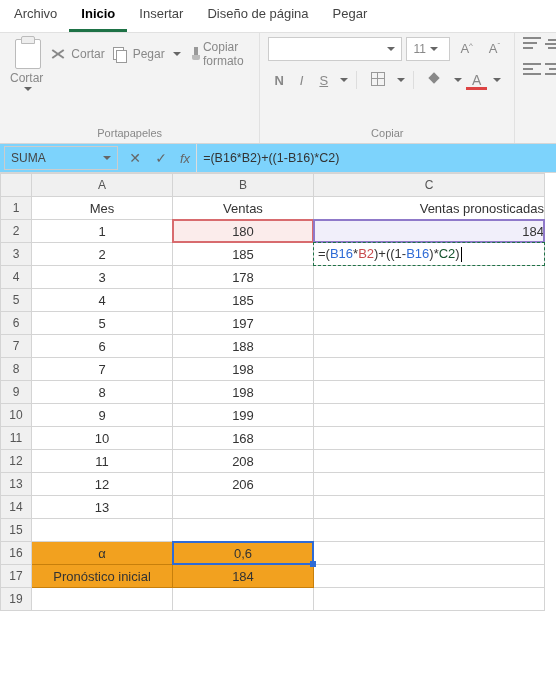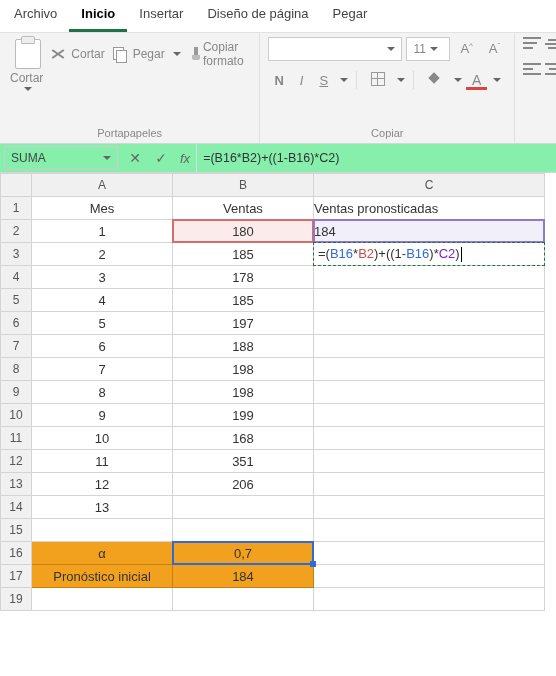--- a/index.html
+++ b/index.html
@@ -61,51 +61,51 @@
 .al-left span:nth-child(1){top:0;width:18px}
 .al-left span:nth-child(2){top:5px;width:10px}
 .al-left span:nth-child(3){top:10px;width:18px}
 .al-center span:nth-child(1){top:0;width:18px}
 .al-center span:nth-child(2){top:5px;width:10px;left:4px}
 .al-center span:nth-child(3){top:10px;width:18px}
 .al-right span:nth-child(1){top:0;width:18px}
 .al-right span:nth-child(2){top:5px;width:10px;left:8px}
 .al-right span:nth-child(3){top:10px;width:18px}
 
-.formula-bar{display:flex;align-items:center;height:28px;border-bottom:1px solid #d6d6d6;background:#86efac}
+.formula-bar{display:flex;align-items:center;height:28px;border-bottom:1px solid #d6d6d6;background:#7dd3fc}
 .namebox{width:100px;height:22px;border:1px solid #ccc;margin:0 4px;display:flex;align-items:center;padding:0 6px;font-size:12px;justify-content:space-between}
 .fbar-btn{width:26px;text-align:center;color:#666;font-size:14px;cursor:pointer}
 .fx{font-style:italic;font-size:13px;color:#666;margin:0 6px}
 .formula-input{flex:1;padding:0 6px;font-size:12.5px;color:#333;border-left:1px solid #ddd;height:100%;display:flex;align-items:center}
 
 .sheet{position:relative;overflow:hidden}
 table.grid{border-collapse:collapse;table-layout:fixed}
 .grid th,.grid td{border:1px solid #d4d4d4;height:22px;font-size:13px;color:#333;padding:0;text-align:center;background:#fff}
 .grid th{background:#f0f0f0;color:#555;font-weight:normal;font-size:12px}
 .grid th.corner{background:#f0f0f0;width:30px}
 .grid th.colh{width:140px}
 .grid th.colh.cc{width:230px}
 .grid th.rowh{width:30px;text-align:center}
 .grid td.colA{text-align:center}
 .grid td.colB{text-align:center}
-.grid td.colC{text-align:left}
+.grid td.colC{text-align:right}
 .hdr-row td{color:#333}
 .orange td.colA,.orange td.colB{background:#f2a11f;border:1px solid #c77f0b}
 .sel-b2{position:relative}
 .sel-b2:after{content:"";position:absolute;inset:-1px;border:2px solid #d86b6e;pointer-events:none}
 .sel-b2-fill{background:#fbeceb!important}
 .sel-c2{position:relative}
 .sel-c2:after{content:"";position:absolute;inset:-1px;border:2px solid #8f79c9;pointer-events:none}
 .sel-c2-fill{background:#f1effa!important}
 .editing{position:relative;text-align:left!important;padding:0 4px!important}
 .editing .marquee{position:absolute;inset:-1px;border:1px dashed #1e7246;pointer-events:none;animation:none}
 .editing .cursor{display:inline-block;width:1px;height:15px;background:#000;vertical-align:middle;margin-left:1px}
 .formula-text span.ref-b16{color:#2e6bd6}
 .formula-text span.ref-b2{color:#c84b4e}
-.formula-text span.ref-c2{color:#6d28d9}
+.formula-text span.ref-c2{color:#14532d}
 .b16-sel{position:relative}
 .b16-sel:after{content:"";position:absolute;inset:-1px;border:2px solid #2e6bd6;pointer-events:none}
 .b16-sel .handle{position:absolute;width:6px;height:6px;background:#2e6bd6;bottom:-3px;right:-3px}
 </style>
 </head>
 <body>
 
 <div class="tabs">
   <div class="tab file">Archivo</div>
   <div class="tab active">Inicio</div>
@@ -301,21 +301,21 @@
         </tr>
   <tr>
           <th class="rowh">11</th>
           <td class="colA">10</td>
           <td class="colB">168</td>
           <td class="colC"></td>
         </tr>
   <tr>
           <th class="rowh">12</th>
           <td class="colA">11</td>
-          <td class="colB">351</td>
+          <td class="colB">208</td>
           <td class="colC"></td>
         </tr>
   <tr>
           <th class="rowh">13</th>
           <td class="colA">12</td>
           <td class="colB">206</td>
           <td class="colC"></td>
         </tr>
   <tr>
           <th class="rowh">14</th>
@@ -325,21 +325,21 @@
         </tr>
   <tr>
           <th class="rowh">15</th>
           <td class="colA"></td>
           <td class="colB"></td>
           <td class="colC"></td>
         </tr>
   <tr class="orange">
     <th class="rowh">16</th>
     <td class="colA">α</td>
-    <td class="colB b16-sel"><span>0,7</span><span class="handle"></span></td>
+    <td class="colB b16-sel"><span>0,6</span><span class="handle"></span></td>
     <td class="colC" style="background:#fff;border:1px solid #d4d4d4"></td>
   </tr>
   <tr class="orange">
     <th class="rowh">17</th>
     <td class="colA">Pronóstico inicial</td>
     <td class="colB">184</td>
     <td class="colC" style="background:#fff;border:1px solid #d4d4d4"></td>
   </tr>
   <tr>
           <th class="rowh">19</th>

